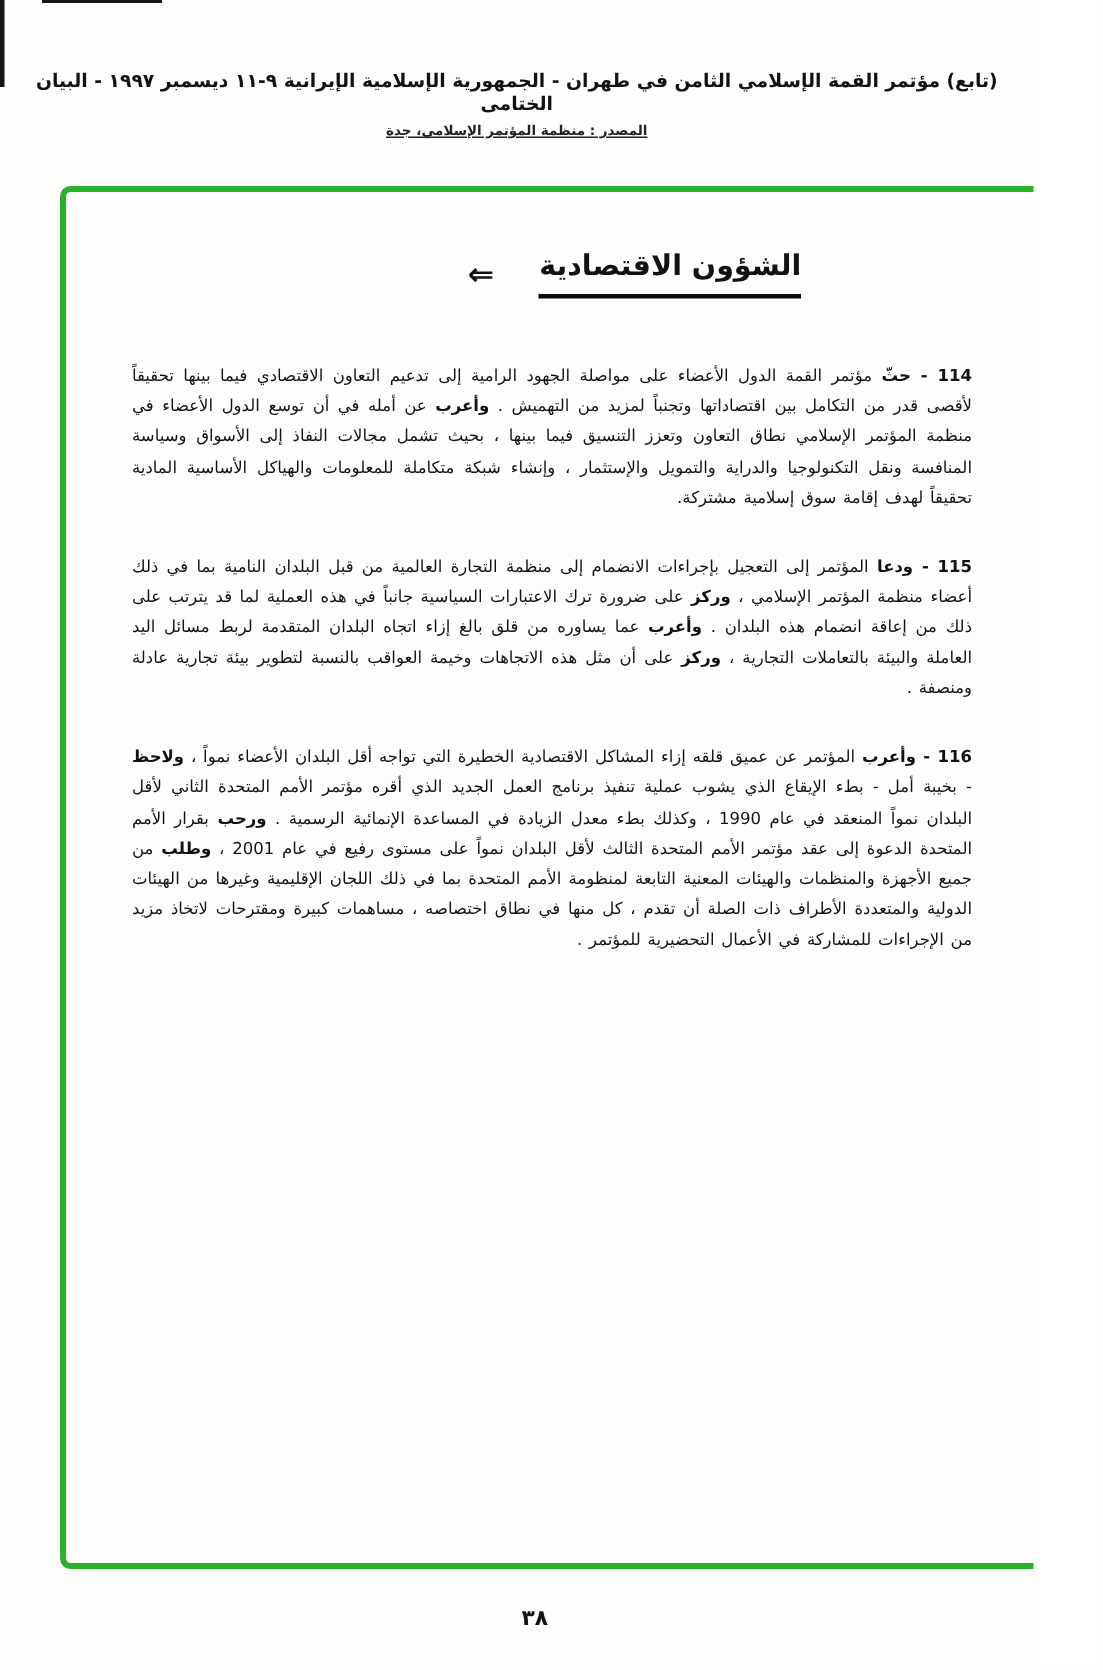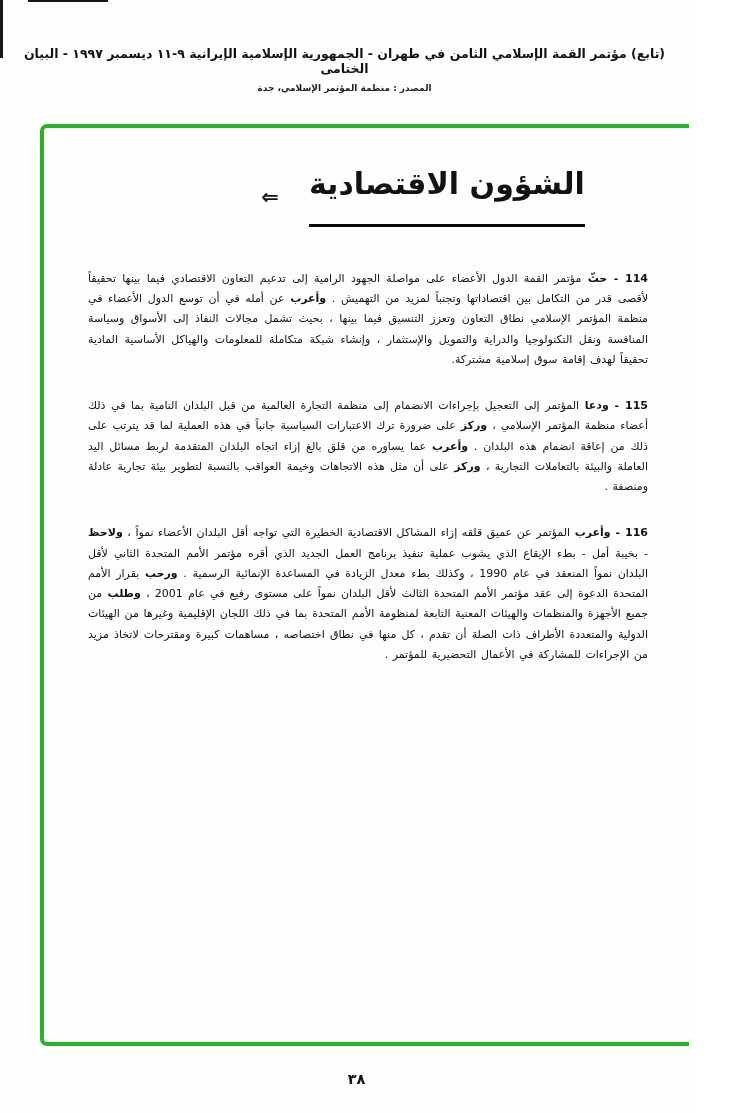--- a/index.html
+++ b/index.html
@@ -27,20 +27,21 @@
   .doc-header .line1 {
     font-size:12.5px;
     font-weight:bold;
     letter-spacing:0.2px;
   }
   .doc-header .line2 {
     font-size:9px;
     font-weight:bold;
     margin-top:7px;
     color:#222;
+    text-decoration:underline;
   }
 
   .content-box {
     position:absolute;
     left:40px; top:124px;
     width:656px; height:922px;
     box-sizing:border-box;
     border:4px solid #2bb22b;
     border-radius:7px;
     padding:30px 44px 0 44px;
@@ -53,24 +54,24 @@
     display:flex;
     justify-content:center;
     align-items:center;
     gap:30px;
     transform:translateX(55px); 
     margin-top:8px;
     margin-bottom:42px;
   }
   .section-title {
     margin:0;
-    font-size:30px;
+    font-size:19px;
     font-weight:bold;
     border-bottom:3px solid #0a0a0a;
-    padding-bottom:22px;
+    padding-bottom:7px;
     line-height:1.2;
   }
   .arrow {
     font-size:21px;
     font-weight:bold;
     line-height:1;
     padding-top:2px;
   }
 
   .para {

